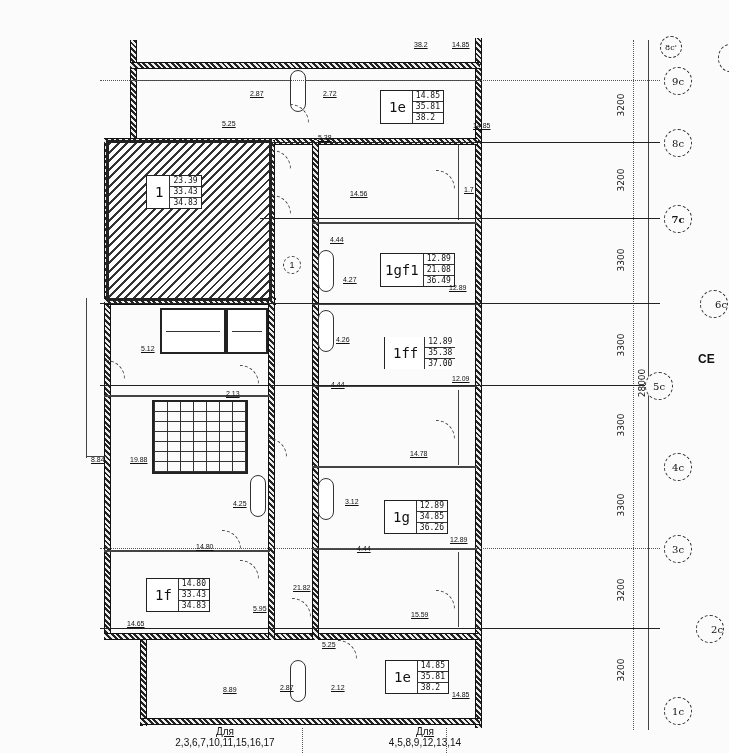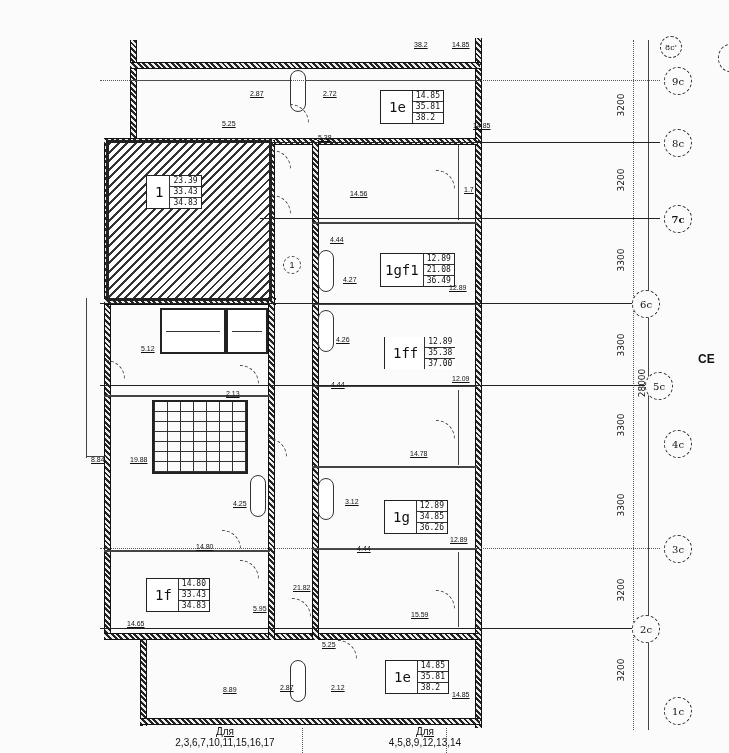--- a/index.html
+++ b/index.html
@@ -108,33 +108,33 @@
 
   <div class="axis-bubble" style="left:664px;top:67px;">
       <span>9с</span>
     </div>
   <div class="axis-bubble" style="left:664px;top:129px;">
       <span>8с</span>
     </div>
   <div class="axis-bubble" style="left:664px;top:205px;font-weight:bold;">
       <span>7с</span>
     </div>
-  <div class="axis-bubble" style="left:632px;top:290px;">
+  <div class="axis-bubble" style="left:700px;top:290px;justify-content:flex-end;">
       <span>6с</span>
     </div>
   <div class="axis-bubble" style="left:645px;top:372px;">
       <span>5с</span>
     </div>
-  <div class="axis-bubble" style="left:664px;top:430px;">
+  <div class="axis-bubble" style="left:664px;top:453px;">
       <span>4с</span>
     </div>
   <div class="axis-bubble" style="left:664px;top:535px;">
       <span>3с</span>
     </div>
-  <div class="axis-bubble" style="left:632px;top:615px;">
+  <div class="axis-bubble" style="left:696px;top:615px;justify-content:flex-end;">
       <span>2с</span>
     </div>
   <div class="axis-bubble" style="left:664px;top:697px;">
       <span>1с</span>
     </div>
   <div class="axis-bubble" style="left:660px;top:36px;width:20px;height:20px;font-size:8px;">
       <span>8с'</span>
     </div>
   <div class="axis-bubble" style="left:718px;top:44px;width:22px;height:26px;"></div>
 

